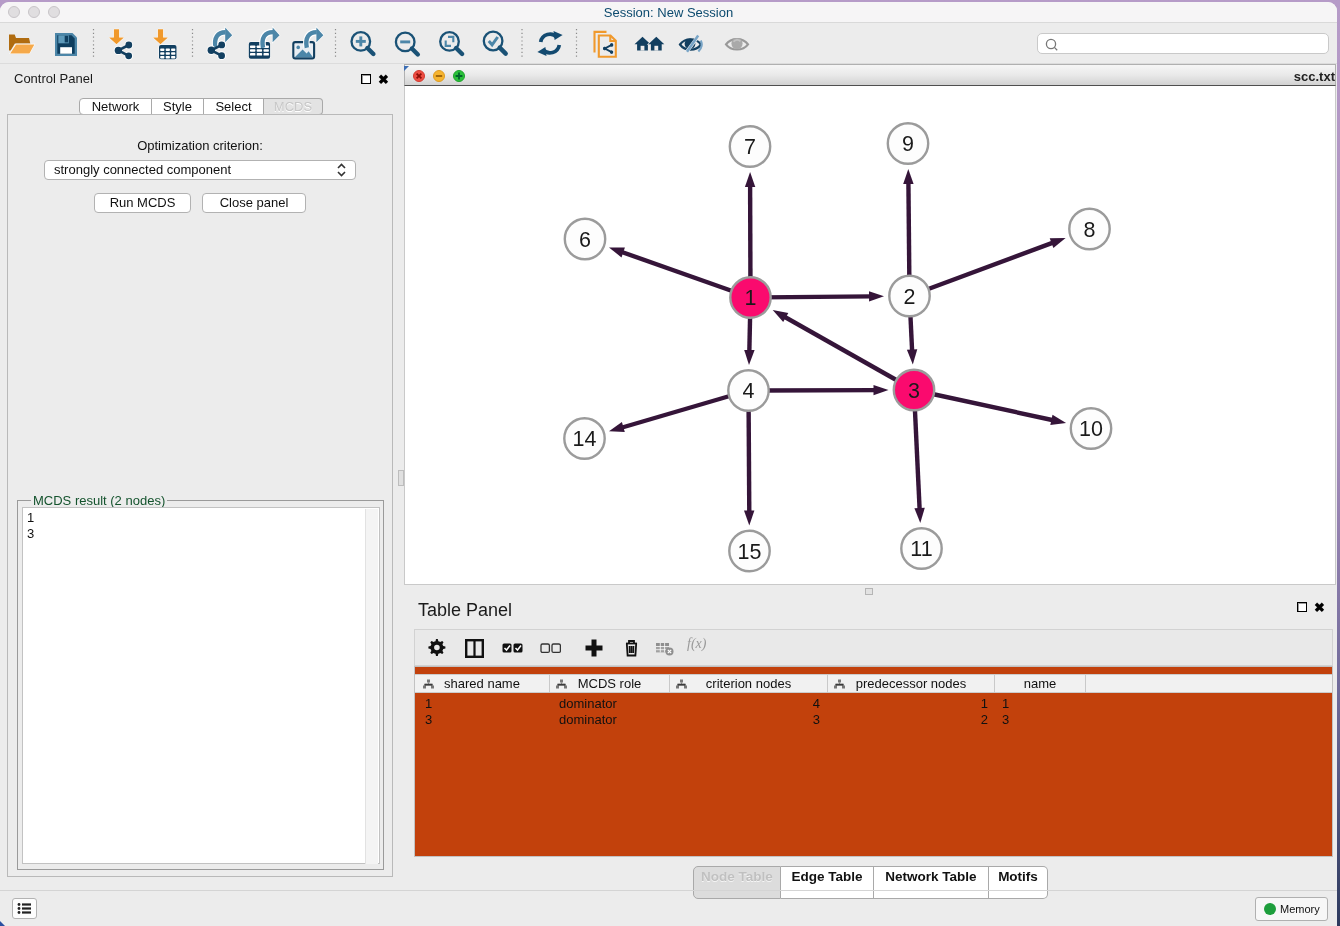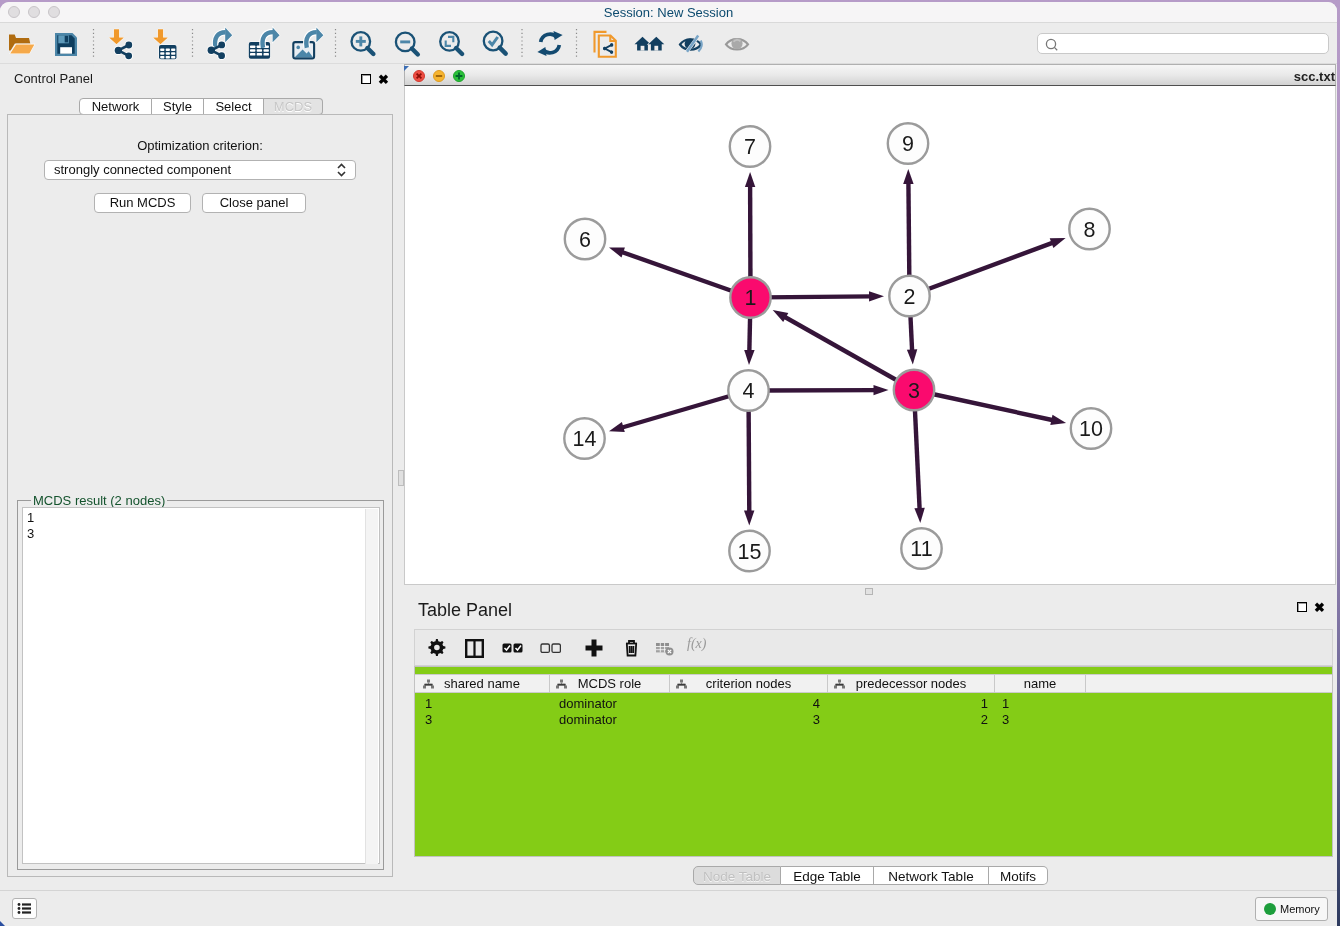--- a/index.html
+++ b/index.html
@@ -31,27 +31,27 @@
 #resultArea { position:absolute; left:4px; top:6px; width:358px; height:357px; background:#fff; border:1px solid #c2c2c2; font-size:13px; color:#111; line-height:15.5px; padding:2px 0 0 4px; }
 #resultScroll { position:absolute; right:1px; top:1px; width:13px; height:355px; background:#f4f4f4; border-left:1px solid #e2e2e2; }
 
 #netTitle { position:absolute; left:404px; top:62px; width:932px; height:22px; background:linear-gradient(180deg,#f6f6f6 0%,#e9e9e9 50%,#d2d2d2 100%); border:1px solid #b0b0b0; border-bottom:1px solid #4f4f4f; }
 .tl { position:absolute; top:5px; width:12px; height:12px; border-radius:50%; }
 #netCanvas { position:absolute; left:404px; top:84px; width:932px; height:499px; background:#fff; border-left:1px solid #c9c9c9; border-right:1px solid #c9c9c9; border-bottom:1px solid #c9c9c9; }
 #sccTitle { position:absolute; top:4px; width:100%; text-align:right; font-size:13px; font-weight:bold; color:#222; }
 
 #tpTitle { position:absolute; left:418px; top:598px; font-size:18px; color:#1a1a1a; }
 #tpToolbar { position:absolute; left:414px; top:627px; width:919px; height:37px; background:#e9e9e9; border:1px solid #d2d2d2; }
-#tbl { position:absolute; left:414px; top:664px; width:919px; height:191px; background:#84cc16; border:1px solid #c2c2c2; }
+#tbl { position:absolute; left:414px; top:664px; width:919px; height:191px; background:#c2410c; border:1px solid #c2c2c2; }
 #tblHead { position:absolute; left:0; top:7px; width:100%; height:19px; background:#f1f1f1; border-top:1px solid #cccccc; border-bottom:1px solid #cccccc; }
 .hcell { position:absolute; top:0; height:18px; border-right:1px solid #c9c9c9; font-size:13px; color:#111; text-align:center; line-height:18px; }
 .trow { position:absolute; font-size:13px; color:#111; height:16px; line-height:16px; }
 
 #btabs { position:absolute; left:693px; top:864px; display:flex; }
-.btab { font-size:13.5px; color:#111; background:#fff; border:1px solid #a9a9a9; border-left:none; height:19px; line-height:19px; text-align:center; }
+.btab { font-size:13.5px; color:#111; background:#fff; border:1px solid #a9a9a9; border-left:none; height:33px; line-height:19px; text-align:center;font-weight:bold; }
 .btab.first { border-left:1px solid #a9a9a9; border-radius:5px 0 0 5px; background:#dcdcdc; color:#c0c0c0; text-shadow:0 1px 0 #f5f5f5; }
 .btab.last { border-radius:0 5px 5px 0; }
 
 #statusSep { position:absolute; left:0; top:888px; width:100%; height:0; border-top:1px solid #d4d4d4; }
 #listBtn { position:absolute; left:12px; top:896px; width:25px; height:21px; background:#fdfdfd; border:1px solid #b3b3b3; border-radius:3px; }
 #memBtn { position:absolute; left:1255px; top:895px; width:73px; height:24px; background:#f7f7f7; border:1px solid #b0b0b0; border-radius:3px; font-size:11px; color:#111; }
 </style>
 </head>
 <body>
 <div id="win">

